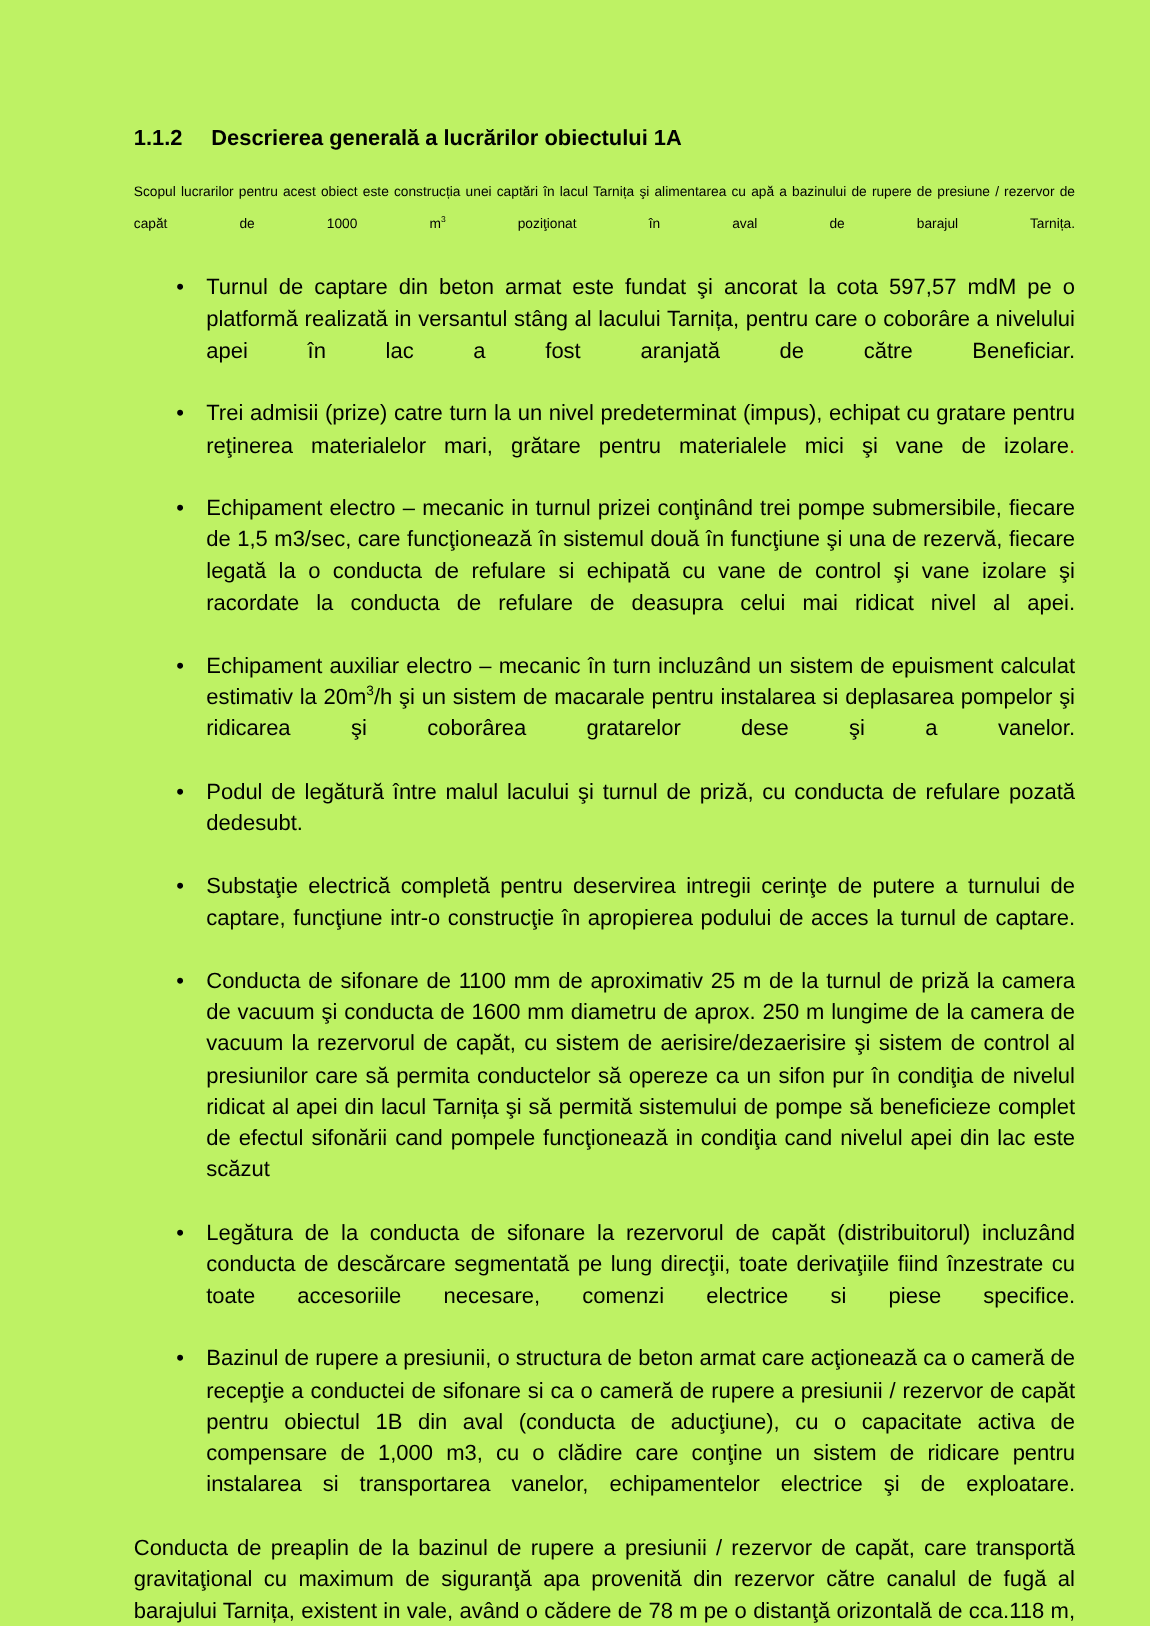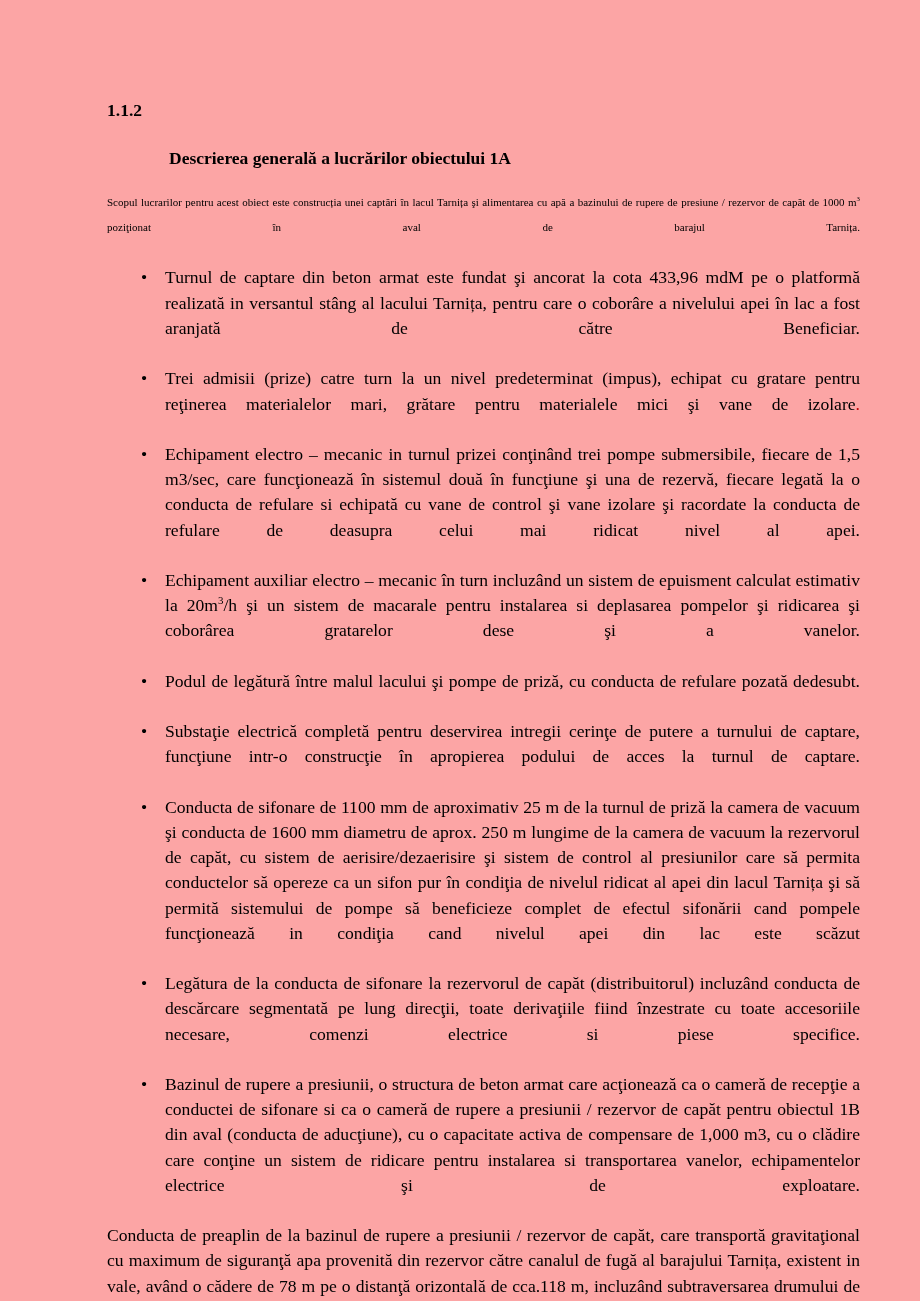--- a/index.html
+++ b/index.html
@@ -4,22 +4,22 @@
 <style>
   html, body {
     margin: 0;
     padding: 0;
     background: #ffffff;
   }
   .page {
     position: relative;
     width: 920px;
     height: 1301px;
-    background: #fca5a5;
-    font-family: Liberation Serif, serif;
+    background: #bef264;
+    font-family: Liberation Sans, sans-serif;
     color: #000000;
     overflow: hidden;
   }
   .content {
     position: absolute;
     left: 107px;
     top: 100px;
     width: 753px;
   }
 
@@ -28,21 +28,21 @@
     font-weight: bold;
     font-size: 17.5px;
     line-height: 1.25;
     margin: 0 0 20px 0;
     display: flex;
   }
   .h2 .num {
     width: 62px;
     flex: 0 0 62px;
   }
-  .h2 .txt { flex: 1; margin-top: 48px; }
+  .h2 .txt { flex: 1; }
 
   
   .para {
     font-size: 11px;
     line-height: 25.2px;
     text-align: justify;
     text-justify: inter-word;
     margin: 0;
     hyphens: none;
   }
@@ -111,41 +111,41 @@
       <span class="num">1.1.2</span>
       <span class="txt">Descrierea generală a lucrărilor obiectului 1A</span>
     </div>
 
     <p class="para lead"><span>Scopul lucrarilor pentru acest obiect este construcția unei captări în lacul Tarnița şi alimentarea cu apă a bazinului de rupere de presiune / rezervor de capăt de 1000 m</span><sup>3</sup><span> poziţionat în aval de barajul Tarnița.</span></p>
 
     <ul class="bullets">
 
       <li>
         <span class="bullet-dot">•</span>
-        <span class="li-text">Turnul de captare din beton armat este fundat şi ancorat la cota 433,96 mdM pe o platformă realizată in versantul stâng al lacului Tarnița, pentru care o coborâre a nivelului apei în lac a fost aranjată de către Beneficiar.</span>
+        <span class="li-text">Turnul de captare din beton armat este fundat şi ancorat la cota 597,57 mdM pe o platformă realizată in versantul stâng al lacului Tarnița, pentru care o coborâre a nivelului apei în lac a fost aranjată de către Beneficiar.</span>
       </li>
 
       <li>
         <span class="bullet-dot">•</span>
         <span class="li-text">Trei admisii (prize) catre turn la un nivel predeterminat (impus), echipat cu gratare pentru reţinerea materialelor mari, grătare pentru materialele mici şi vane de izolare<span style="color: rgb(192, 0, 0);">.</span></span>
       </li>
 
       <li>
         <span class="bullet-dot">•</span>
         <span class="li-text">Echipament electro – mecanic in turnul prizei conţinând trei pompe submersibile, fiecare de 1,5 m3/sec, care funcţionează în sistemul două în funcţiune şi una de rezervă, fiecare legată la o conducta de refulare  si echipată cu vane de control şi vane izolare şi racordate la conducta de refulare de deasupra celui mai ridicat nivel al apei.</span>
       </li>
 
       <li>
         <span class="bullet-dot">•</span>
         <span class="li-text">Echipament auxiliar electro – mecanic în turn  incluzând un sistem de epuisment calculat estimativ la 20m<sup>3</sup>/h şi un sistem de macarale pentru instalarea si deplasarea pompelor şi ridicarea şi coborârea gratarelor dese  şi a vanelor.</span>
       </li>
 
       <li>
         <span class="bullet-dot">•</span>
-        <span class="li-text">Podul de legătură între malul lacului şi pompe de priză, cu conducta de refulare pozată dedesubt.</span>
+        <span class="li-text">Podul de legătură între malul lacului şi turnul de priză, cu conducta de refulare pozată dedesubt.</span>
       </li>
 
       <li>
         <span class="bullet-dot">•</span>
         <span class="li-text">Substaţie electrică completă pentru deservirea intregii cerinţe de putere a turnului de captare, funcţiune intr-o construcţie în apropierea podului de acces la turnul de captare.</span>
       </li>
 
       <li>
         <span class="bullet-dot">•</span>
         <span class="li-text">Conducta de sifonare de 1100 mm de aproximativ 25 m de la turnul de priză la camera de vacuum şi conducta de 1600 mm diametru de aprox. 250 m lungime de la camera de vacuum la rezervorul de capăt, cu sistem de aerisire/dezaerisire şi sistem de control al presiunilor care să permita conductelor să opereze ca un sifon pur în condiţia de nivelul ridicat al apei din lacul Tarnița şi să permită sistemului de pompe să beneficieze complet de efectul sifonării cand pompele funcţionează in condiţia cand nivelul apei din lac este scăzut</span>

